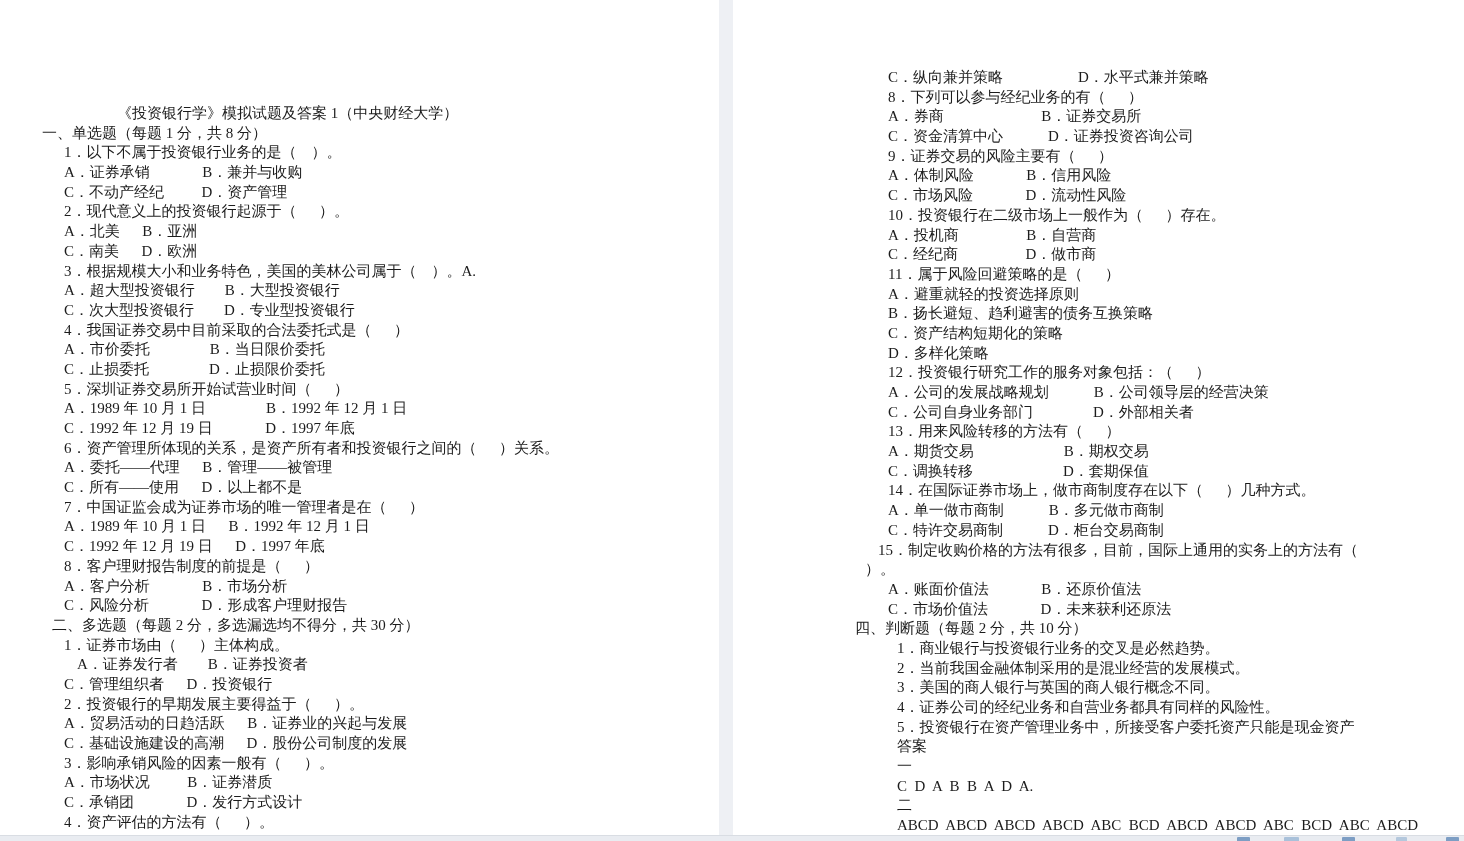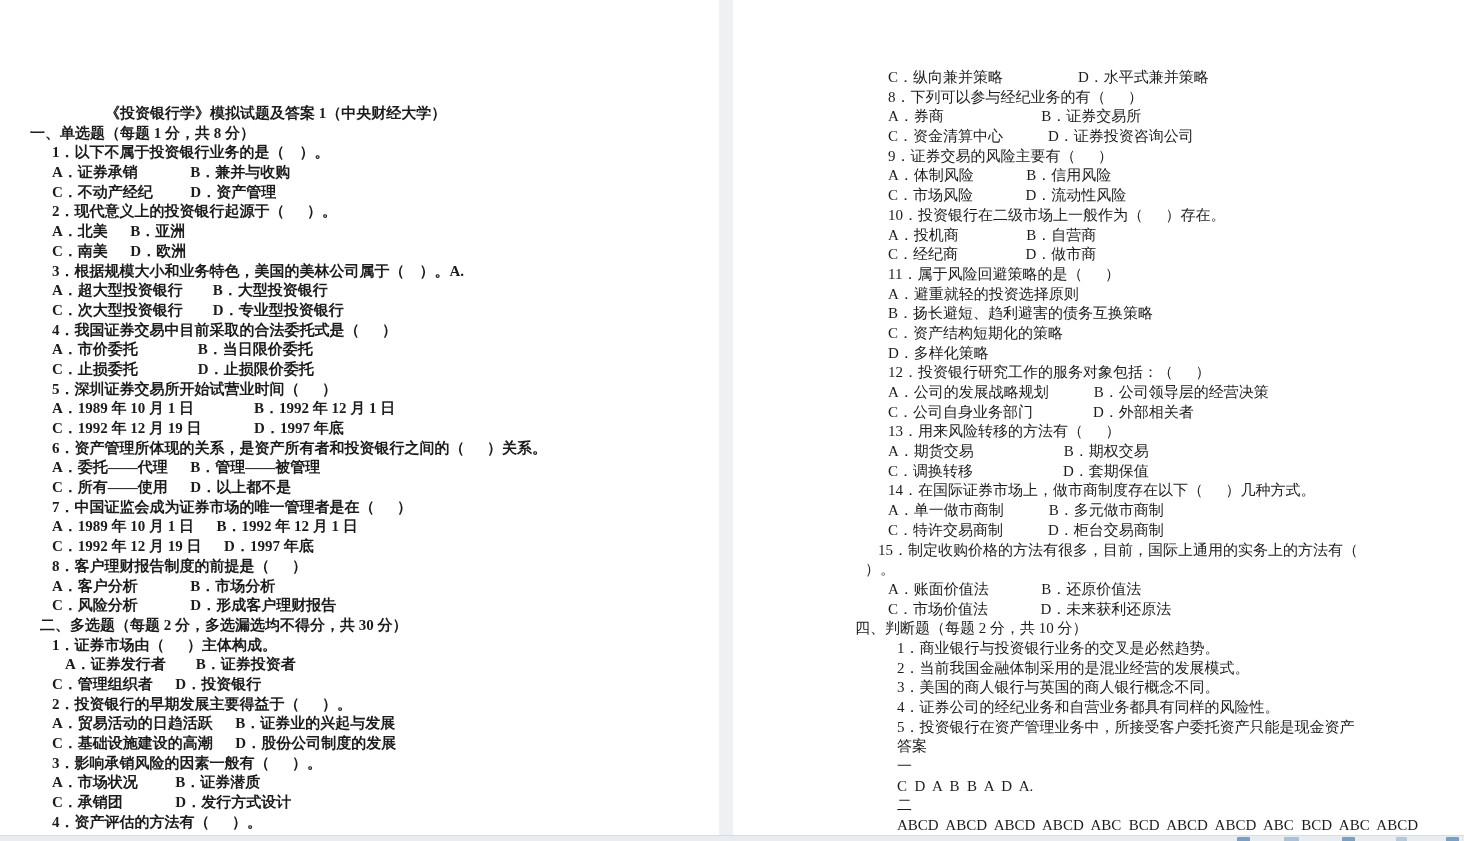--- a/index.html
+++ b/index.html
@@ -17,21 +17,21 @@
     height: 841px;
     background: #ffffff;
   }
   .page {
     position: absolute;
     top: 0;
     bottom: 5px;
     background: #ffffff;
     overflow: hidden;
   }
-  .page-left  { left: 0;     width: 719px; font-weight: bold; }
+  .page-left  { left: 12px;     width: 719px; }
   .page-right { left: 733px; width: 731px; }
   .page-divider {
     position: absolute;
     top: 0;
     bottom: 5px;
     left: 719px;
     width: 14px;
     background: #eef0f4;
   }
   .text-block {

